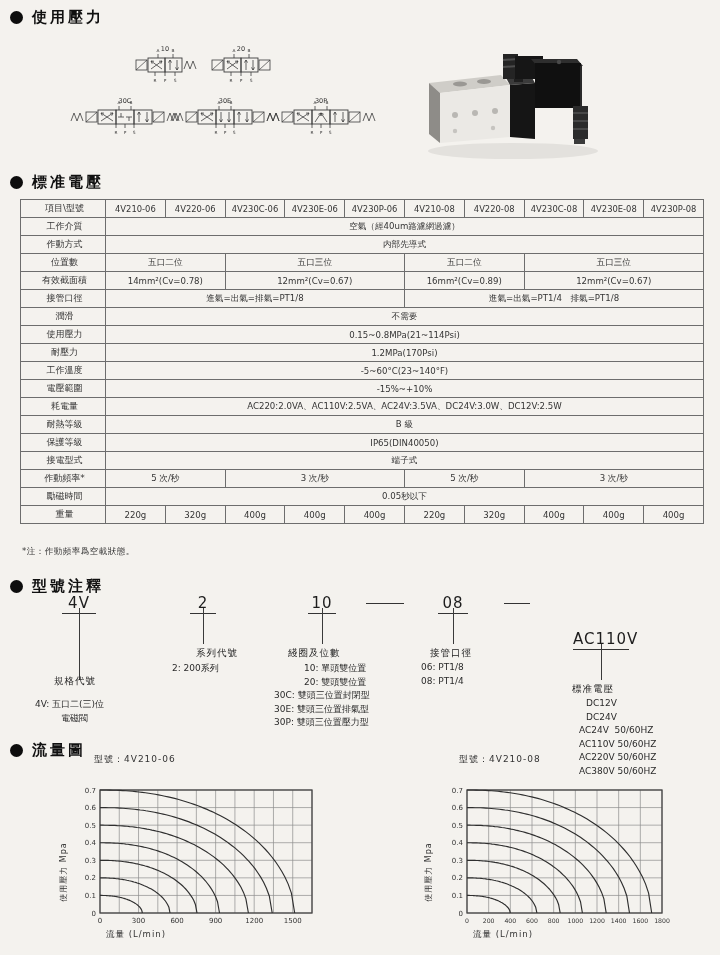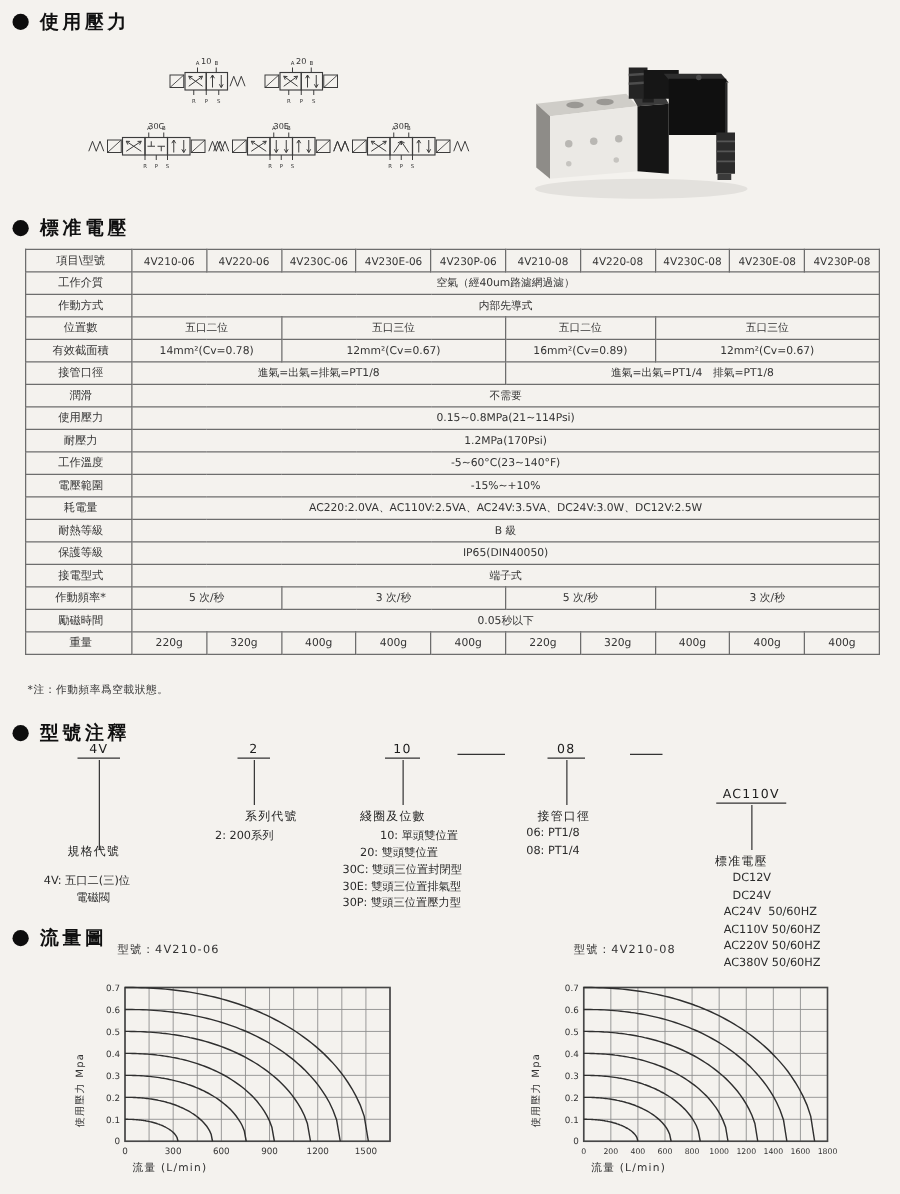--- a/index.html
+++ b/index.html
@@ -7,21 +7,21 @@
   body{position:relative;background:#f4f2ee;font-family:"DejaVu Sans","Liberation Sans",sans-serif;color:#2e2e2e;overflow:hidden}
   .sec-head{position:absolute;display:flex;align-items:center;gap:9px;font-weight:bold;font-size:15px;color:#101010;letter-spacing:3px}
   .sec-head .dot{width:13px;height:13px;border-radius:50%;background:#0d0d0d;flex:0 0 auto}
   table.spec{position:absolute;left:20px;top:199px;width:683px;border-collapse:collapse;table-layout:fixed}
   table.spec th,table.spec td{border:1px solid #6d6d6d;font-weight:normal;font-size:8.6px;text-align:center;height:18px;padding:1px 2px;color:#343434;white-space:nowrap;overflow:hidden}
   table.spec{border:1.5px solid #4f4f4f}
   table.spec .lbl{text-align:center;padding-left:5px;font-size:9px}
   .note{position:absolute;left:22px;top:546px;font-size:8.5px;color:#333;letter-spacing:.5px}
   #model-legend{position:absolute;left:0;top:594px;width:720px;height:150px}
   .mlcol{position:absolute;top:0;height:150px}
-  .mlcode{position:absolute;top:0;text-align:center;font-size:10px;color:#1d1d1d;border-bottom:1.2px solid #333;padding-bottom:1px;letter-spacing:1px}
+  .mlcode{position:absolute;top:0;text-align:center;font-size:15px;color:#1d1d1d;border-bottom:1.2px solid #333;padding-bottom:1px;letter-spacing:1px}
   .mlline{position:absolute;width:1.2px;background:#3a3a3a;top:14px}
   .mltitle{position:absolute;font-size:9.5px;color:#1d1d1d;letter-spacing:1px;white-space:pre}
   .mlitem{position:absolute;font-size:9px;color:#2a2a2a;white-space:pre}
   .mldash{position:absolute;border-top:1.3px solid #333}
   svg{position:absolute}
   svg text{font-family:"DejaVu Sans","Liberation Sans",sans-serif;fill:#333}
 </style>
 </head>
 <body>
 
@@ -391,21 +391,21 @@
       <div class="mlcode" style="left: 42px; width: 26px;">2</div>
       <div class="mlline" style="left: 55px; height: 36px;"></div>
       <div class="mltitle" style="left: 30px; top: 53px; margin-left: 18px;">系列代號</div>
       <div class="mlitem" style="left: 24px; top: 68px;">2: 200系列</div>
     </div>
     <div class="mlcol" style="left: 260px; width: 155px;">
       <div class="mlcode" style="left: 48px; width: 28px;">10</div>
       <div class="mlline" style="left: 62px; height: 36px;"></div>
       <div class="mltitle" style="left: 28px; top: 53px;">綫圈及位數</div>
       <div class="mlitem" style="left: 44px; top: 68px;">10: 單頭雙位置</div>
-      <div class="mlitem" style="left: 28px; top: 81.5px;">20: 雙頭雙位置</div>
+      <div class="mlitem" style="left: 44px; top: 81.5px;">20: 雙頭雙位置</div>
       <div class="mlitem" style="left: 14px; top: 95px;">30C: 雙頭三位置封閉型</div>
       <div class="mlitem" style="left: 14px; top: 108.5px;">30E: 雙頭三位置排氣型</div>
       <div class="mlitem" style="left: 14px; top: 122px;">30P: 雙頭三位置壓力型</div>
     </div>
     <div class="mlcol" style="left: 403px; width: 100px;">
       <div class="mlcode" style="left: 35px; width: 30px;">08</div>
       <div class="mlline" style="left: 50px; height: 36px;"></div>
       <div class="mltitle" style="left: 27px; top: 53px;">接管口徑</div>
       <div class="mlitem" style="left: 18px; top: 68px;">06: PT1/8</div>
       <div class="mlitem" style="left: 18px; top: 81.5px;">08: PT1/4</div>

